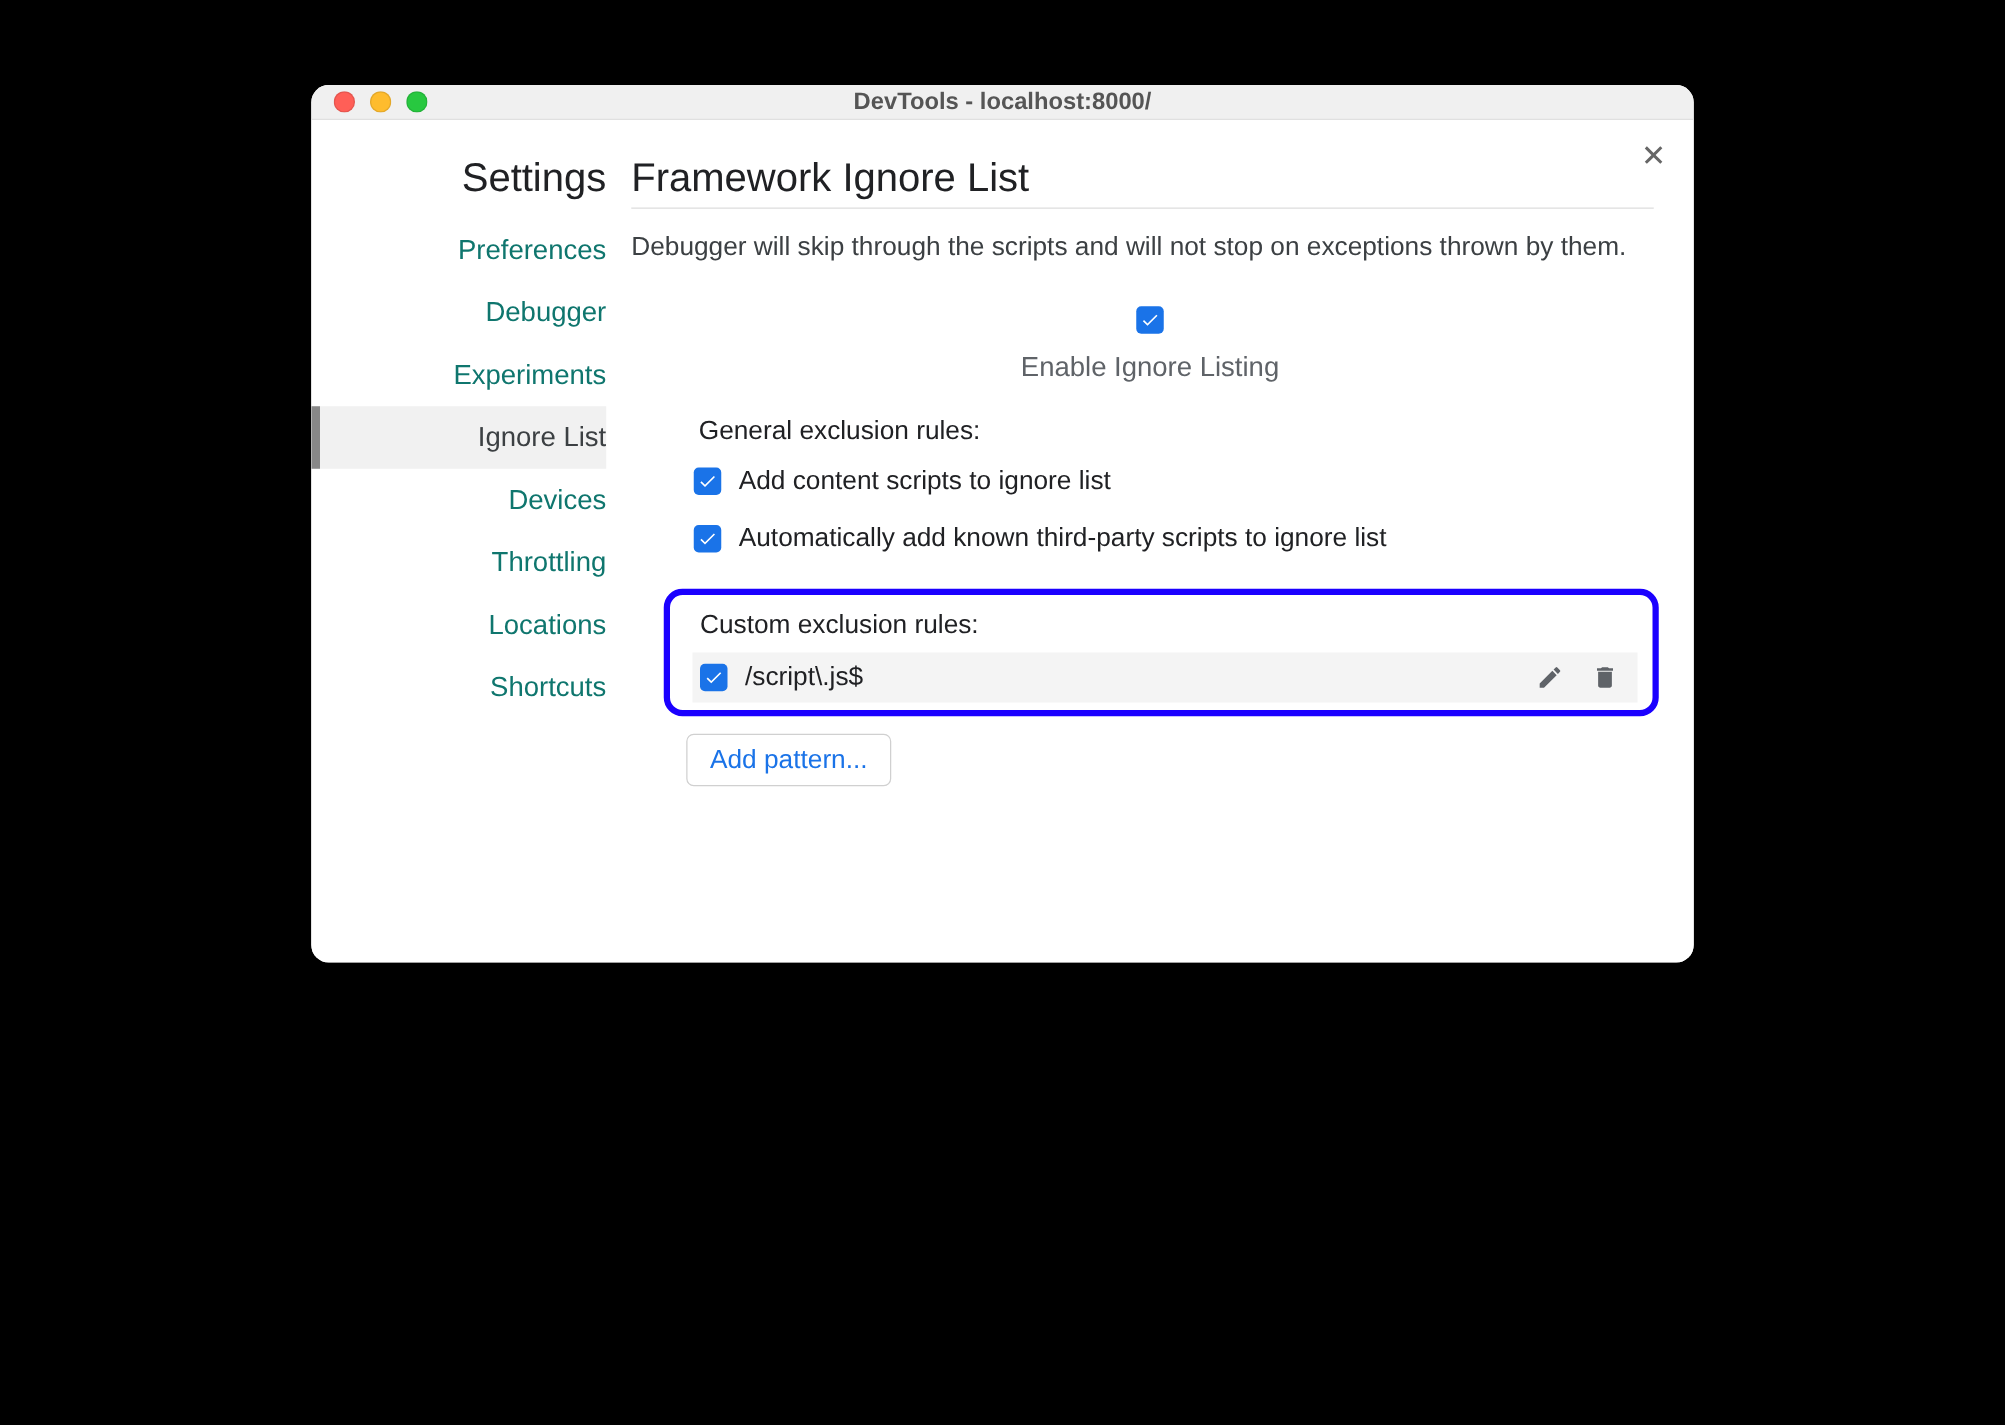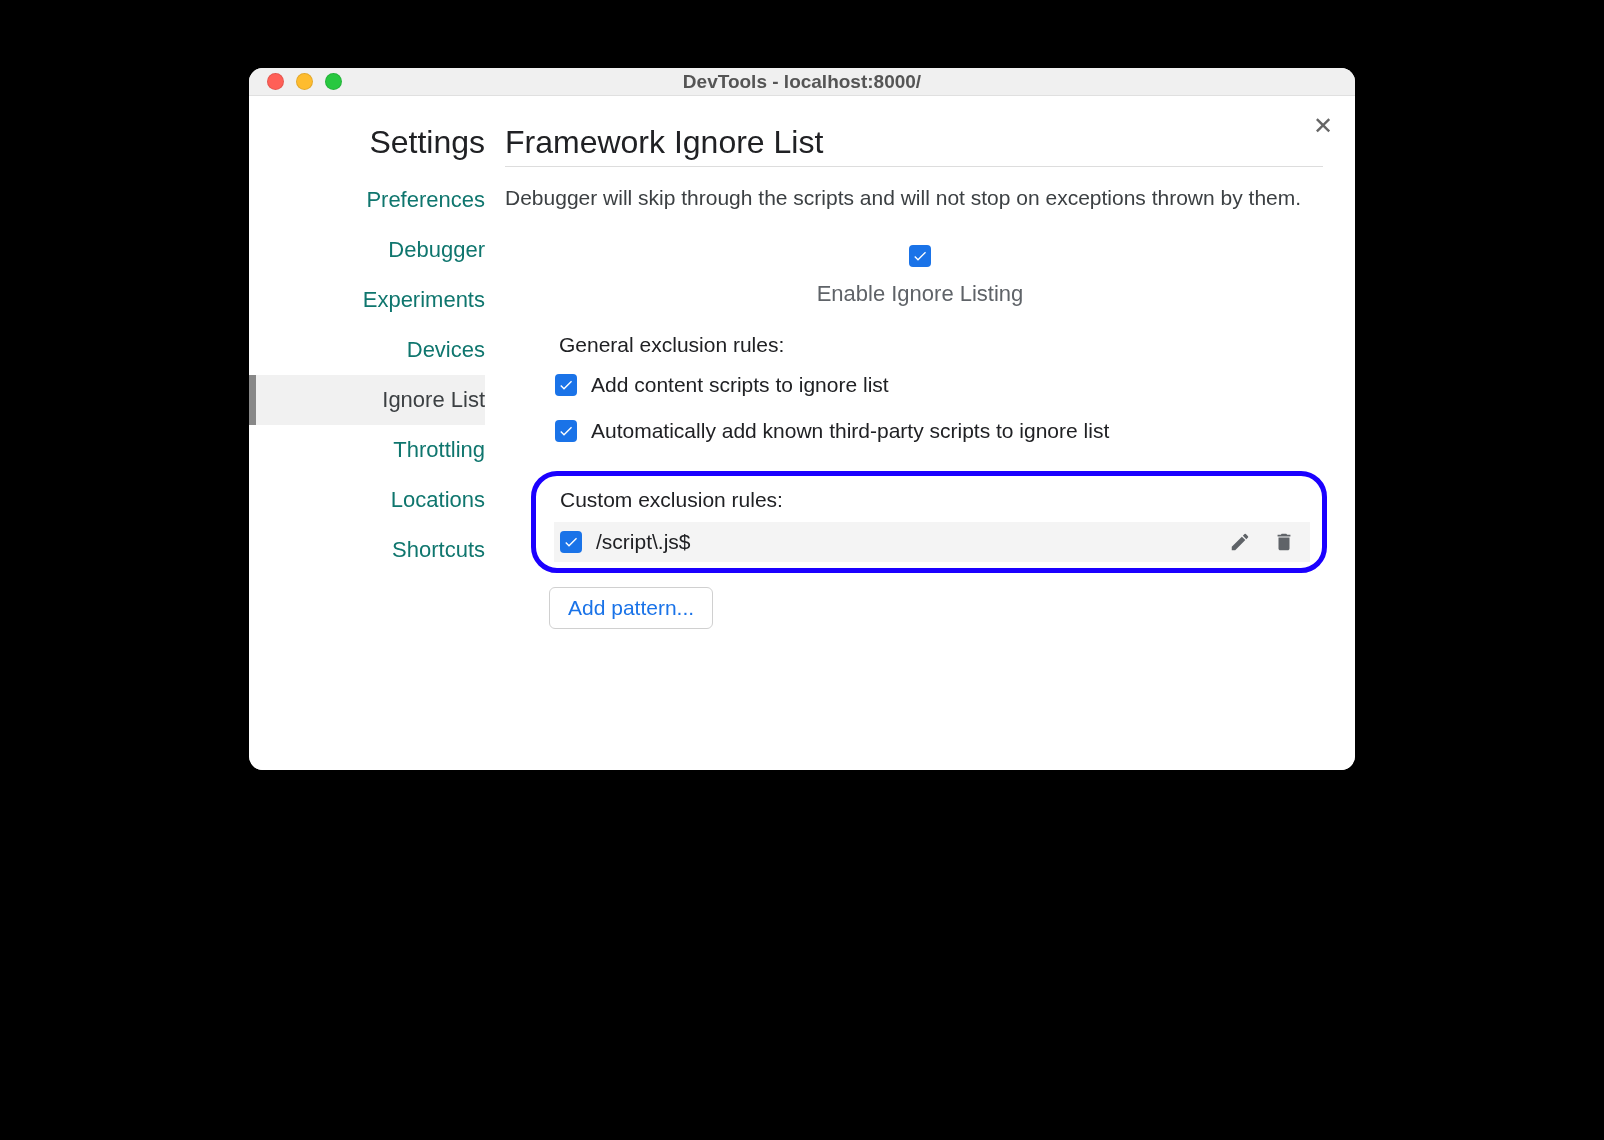--- a/index.html
+++ b/index.html
@@ -178,21 +178,21 @@
     .section-label {
       font-size: 21px;
       color: #202124;
       margin-left: 54px;
       margin-bottom: 16px;
       margin-top: 8px;
     }
     
     .highlight-box {
       border: 5px solid #1b00ff;
-      border-radius: 26px;
+      border-radius: 15px;
       padding: 8px 12px 6px 18px;
       margin-left: 26px;
       margin-right: -4px;
       margin-top: 28px;
     }
     
     .highlight-box .section-label {
       margin-left: 6px;
       margin-bottom: 10px;
       margin-top: 4px;
@@ -276,25 +276,25 @@
       <div class="sidebar-title">Settings</div>
       <div class="sidebar-item">
         <span>Preferences</span>
       </div>
       <div class="sidebar-item">
         <span>Debugger</span>
       </div>
       <div class="sidebar-item">
         <span>Experiments</span>
       </div>
-      <div class="sidebar-item">
-        <span>Devices</span>
-      </div>
       <div class="sidebar-item active">
         <span>Ignore List</span>
+      </div>
+      <div class="sidebar-item">
+        <span>Devices</span>
       </div>
       <div class="sidebar-item">
         <span>Throttling</span>
       </div>
       <div class="sidebar-item">
         <span>Locations</span>
       </div>
       <div class="sidebar-item">
         <span>Shortcuts</span>
       </div>

